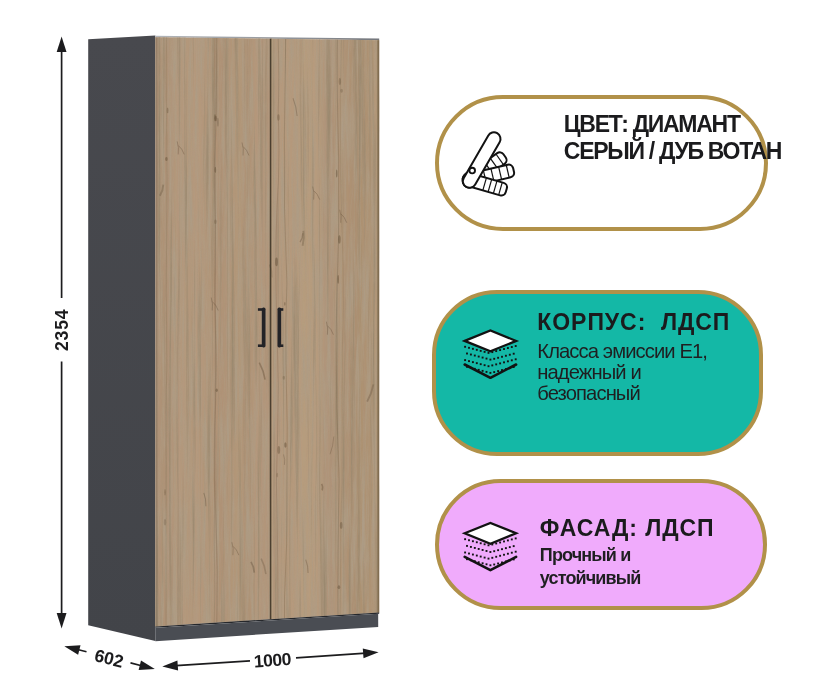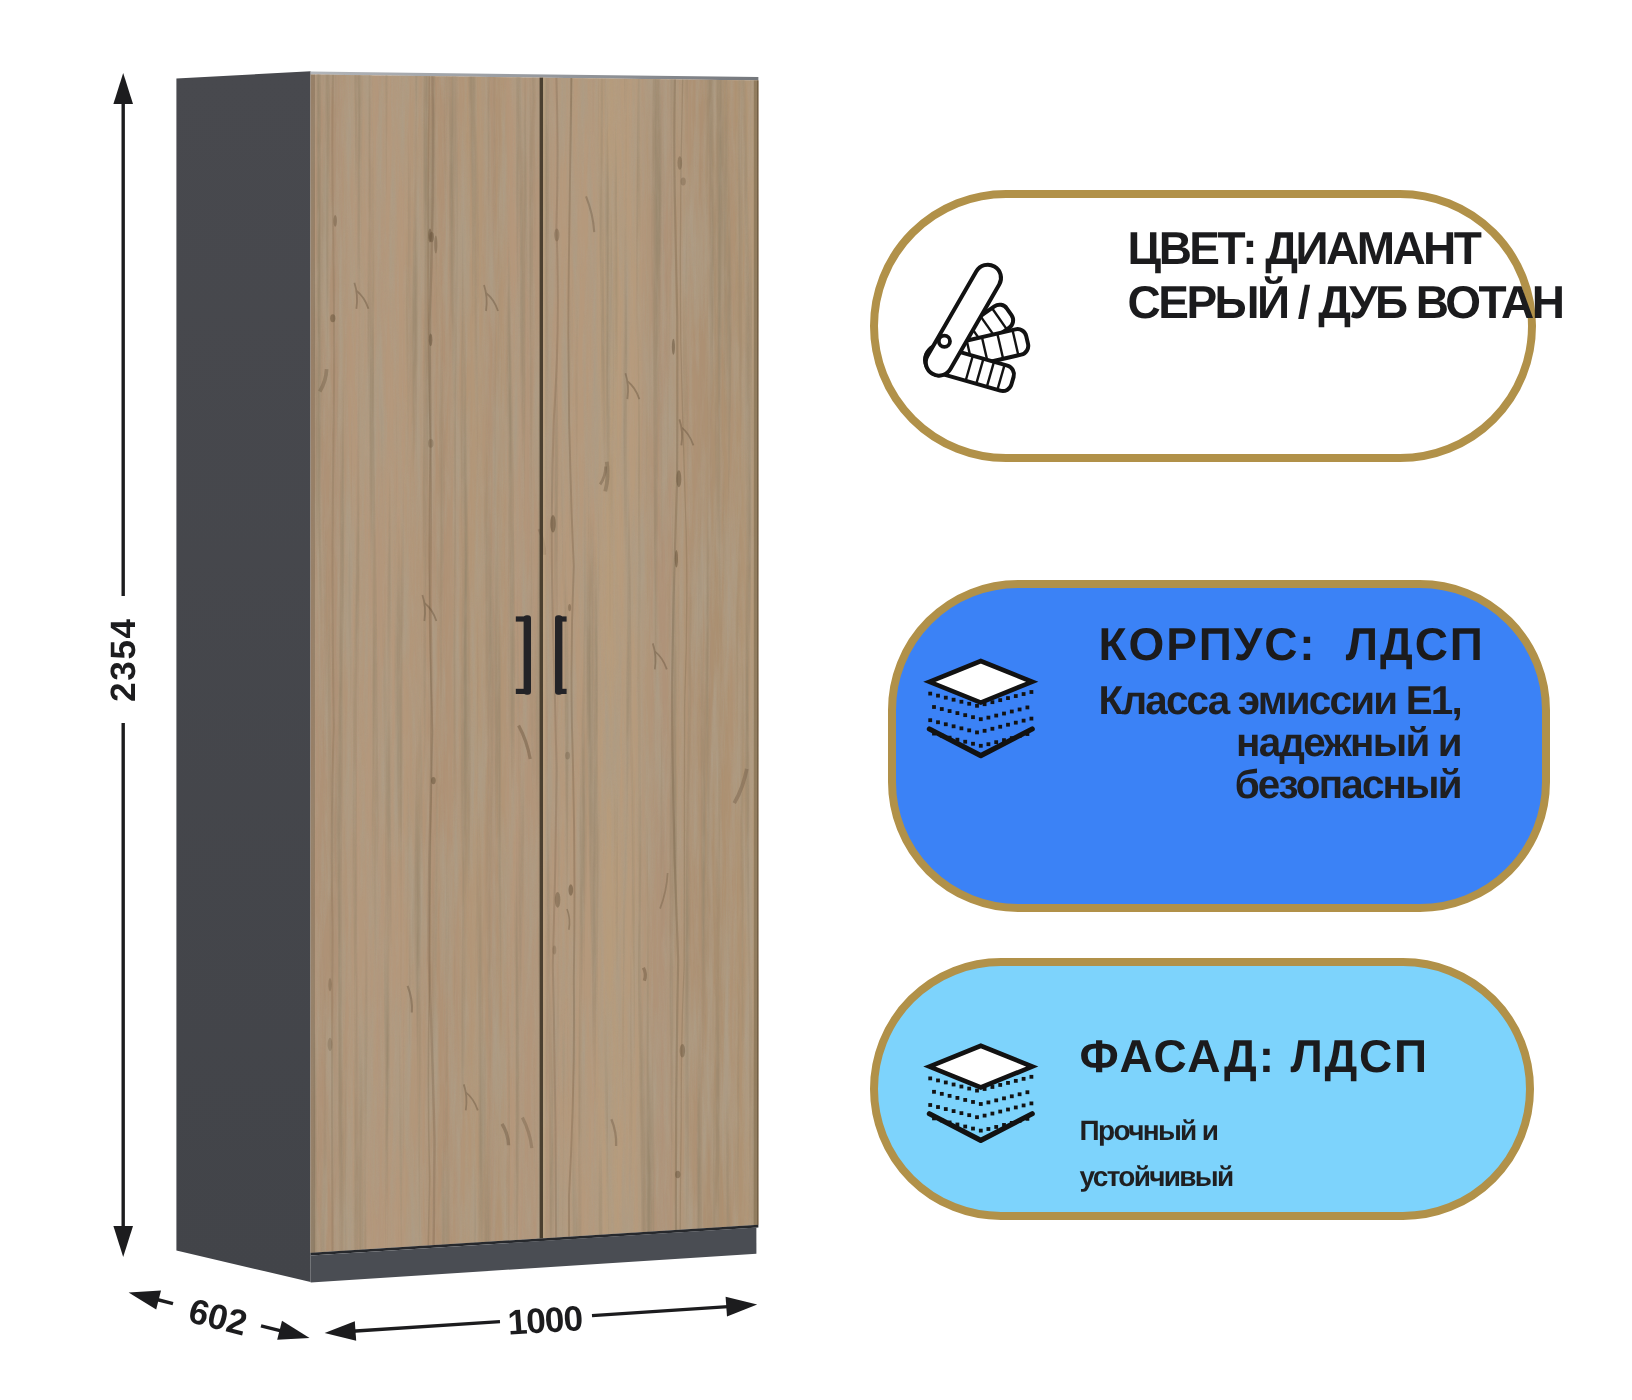--- a/index.html
+++ b/index.html
@@ -195,27 +195,27 @@
     <text x="0" y="0" transform="translate(107.5,664.3) rotate(14.2)" text-anchor="middle" font-family="Liberation Sans, sans-serif" font-size="17.6" font-weight="bold" letter-spacing="-0.1" fill="#1c1c1e">602</text>
     <line x1="176" y1="665.6" x2="250" y2="660.8" stroke="#1c1c1e" stroke-width="1.7"></line>
     <line x1="296" y1="657.8" x2="366" y2="653.2" stroke="#1c1c1e" stroke-width="1.7"></line>
     <polygon points="162.3,666.5 177.4,660.6 178.1,670.4" fill="#1c1c1e"></polygon>
     <polygon points="378.6,652.3 363.5,658.2 362.8,648.4" fill="#1c1c1e"></polygon>
     <text x="0" y="0" transform="translate(272.8,666.2) rotate(-3.76)" text-anchor="middle" font-family="Liberation Sans, sans-serif" font-size="17.6" font-weight="bold" letter-spacing="-0.5" fill="#1c1c1e">1000</text>
 </svg>
 <div style="position:absolute;left:434.5px;top:94.5px;width:333px;height:136px;border:4px solid #b19149;border-radius:68.0px;background:#fff;box-sizing:border-box;">
 <div style="position:absolute;left:101.3px;top:12.8px;font-size:23px;font-weight:bold;line-height:27px;letter-spacing:-1.28px;color:#1b1b1d;white-space:nowrap;margin-left:24px;">ЦВЕТ: ДИАМАНТ<br>СЕРЫЙ / ДУБ ВОТАН</div>
 </div>
-<div style="position:absolute;left:444px;top:290.4px;width:331px;height:166px;border:4px solid #b19149;border-radius:65.0px;background:#3b82f6;box-sizing:border-box;">
+<div style="position:absolute;left:432px;top:290.4px;width:331px;height:166px;border:4px solid #b19149;border-radius:65.0px;background:#14b8a6;box-sizing:border-box;">
 <div style="position:absolute;left:101.3px;top:14.7px;font-size:23px;font-weight:bold;line-height:26.5px;letter-spacing:0.94px;color:#1b1b1d;white-space:nowrap;">КОРПУС:&nbsp; ЛДСП</div>
-<div style="position:absolute;left:101.3px;top:47.0px;font-size:20.2px;font-weight:bold;line-height:20.7px;letter-spacing:-0.9px;color:#1f1f21;white-space:nowrap;text-align:right;">Класса эмиссии Е1,<br>надежный и<br>безопасный</div>
+<div style="position:absolute;left:101.3px;top:47.0px;font-size:20.2px;font-weight:normal;line-height:20.7px;letter-spacing:-0.9px;color:#1f1f21;white-space:nowrap;">Класса эмиссии Е1,<br>надежный и<br>безопасный</div>
 </div>
-<div style="position:absolute;left:434.5px;top:479.4px;width:332px;height:131px;border:4px solid #b19149;border-radius:65.5px;background:#7dd3fc;box-sizing:border-box;">
+<div style="position:absolute;left:434.5px;top:479.4px;width:332px;height:131px;border:4px solid #b19149;border-radius:65.5px;background:#f0abfc;box-sizing:border-box;">
 <div style="position:absolute;left:101.3px;top:31.6px;font-size:23px;font-weight:bold;line-height:26.5px;letter-spacing:0.91px;color:#1b1b1d;white-space:nowrap;">ФАСАД: ЛДСП</div>
-<div style="position:absolute;left:101.3px;top:60.8px;font-size:14px;font-weight:bold;line-height:22.8px;letter-spacing:-0.85px;color:#1f1f21;white-space:nowrap;margin-top:10px;">Прочный и<br>устойчивый</div>
+<div style="position:absolute;left:101.3px;top:60.8px;font-size:18px;font-weight:bold;line-height:22.8px;letter-spacing:-0.85px;color:#1f1f21;white-space:nowrap;">Прочный и<br>устойчивый</div>
 </div>
 <svg width="816" height="700" viewBox="0 0 816 700" style="position:absolute;left:0;top:0;pointer-events:none;">
 <g>
       <g transform="translate(470.2,180.0) rotate(-35)">
         <rect x="-7.0" y="-6.5" width="49.0" height="13.0" rx="4.5" fill="#fff" stroke="#121212" stroke-width="2.0"></rect>
         <line x1="15.0" y1="-6.5" x2="15.0" y2="6.5" stroke="#121212" stroke-width="1.2"></line>
         <line x1="22.0" y1="-6.5" x2="22.0" y2="6.5" stroke="#121212" stroke-width="1.2"></line>
         <line x1="29.0" y1="-6.5" x2="29.0" y2="6.5" stroke="#121212" stroke-width="1.2"></line>
         <line x1="36.0" y1="-6.5" x2="36.0" y2="6.5" stroke="#121212" stroke-width="1.2"></line>
       </g>

